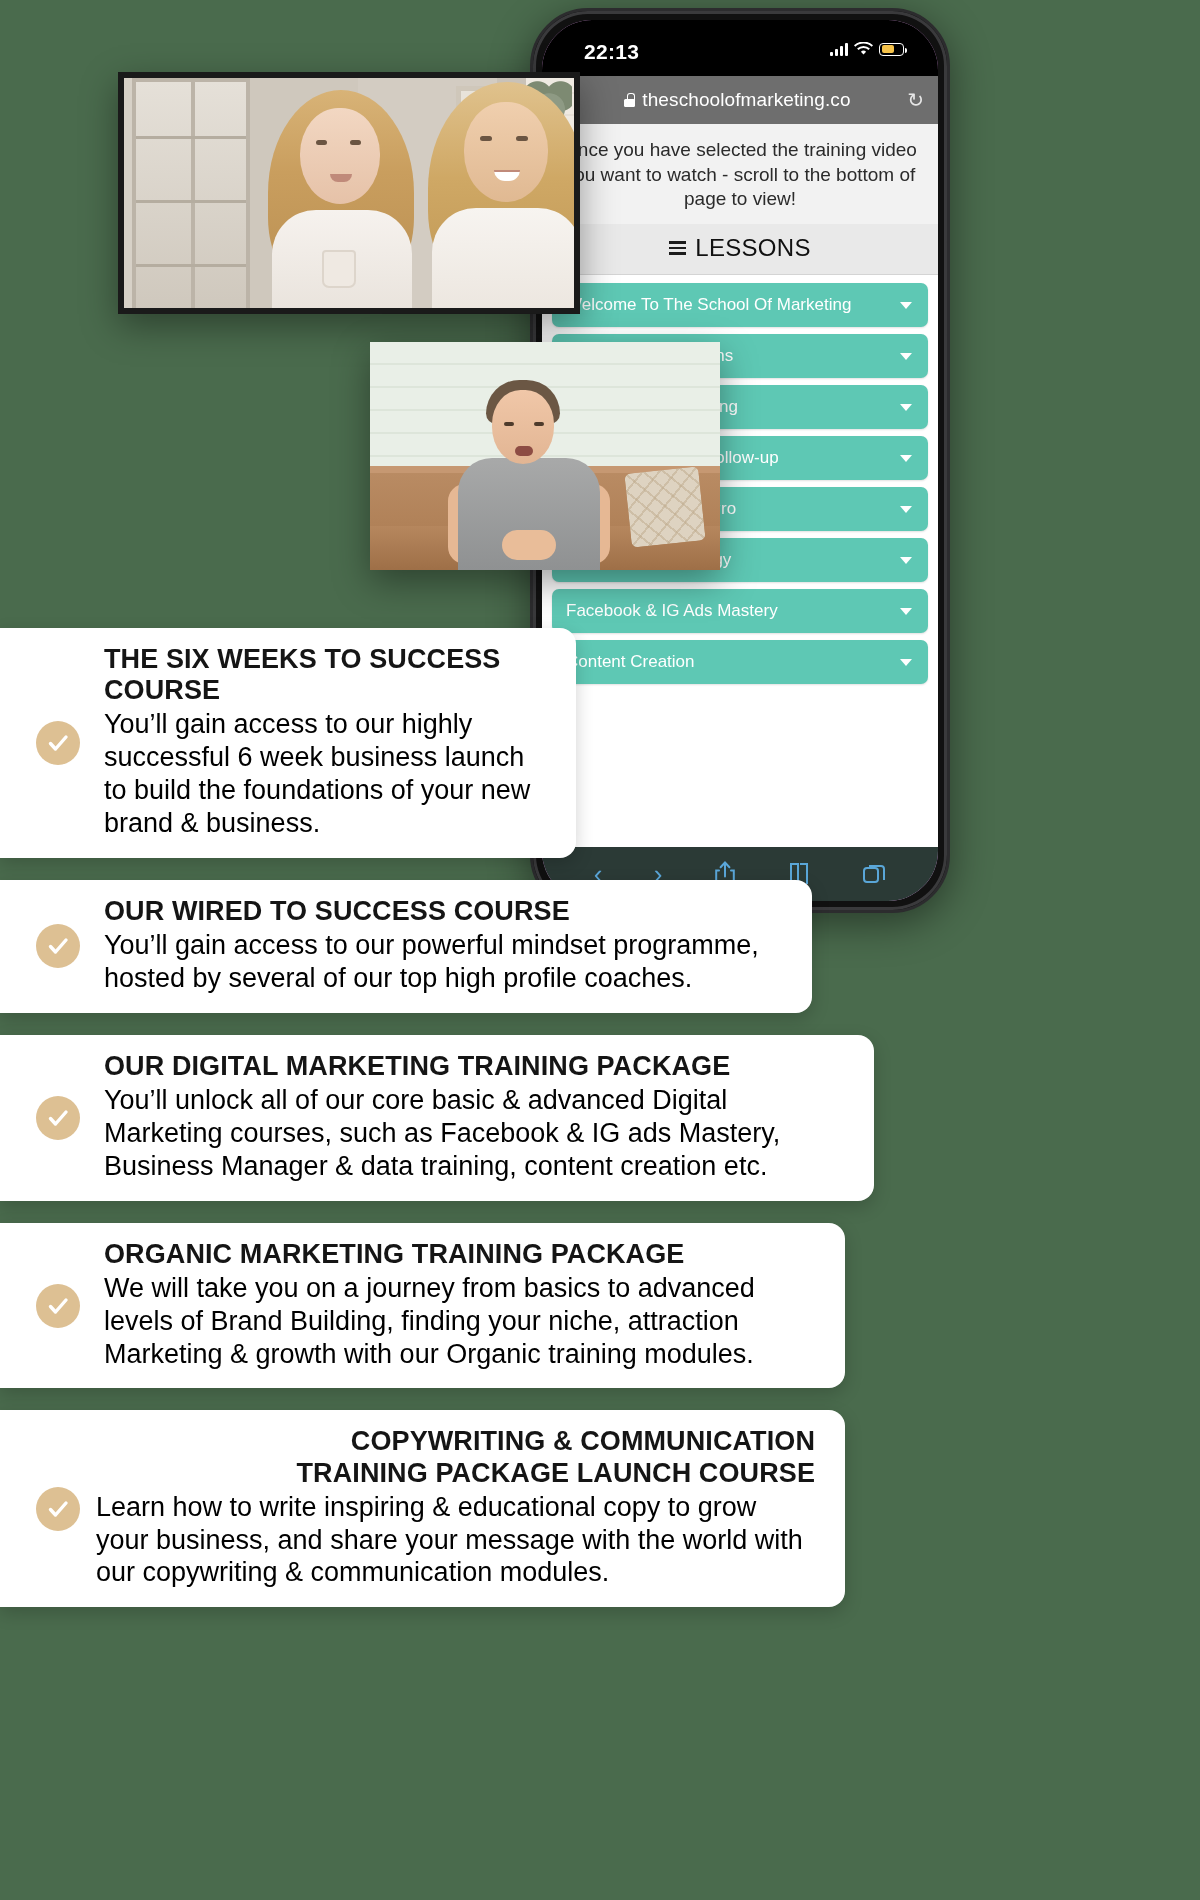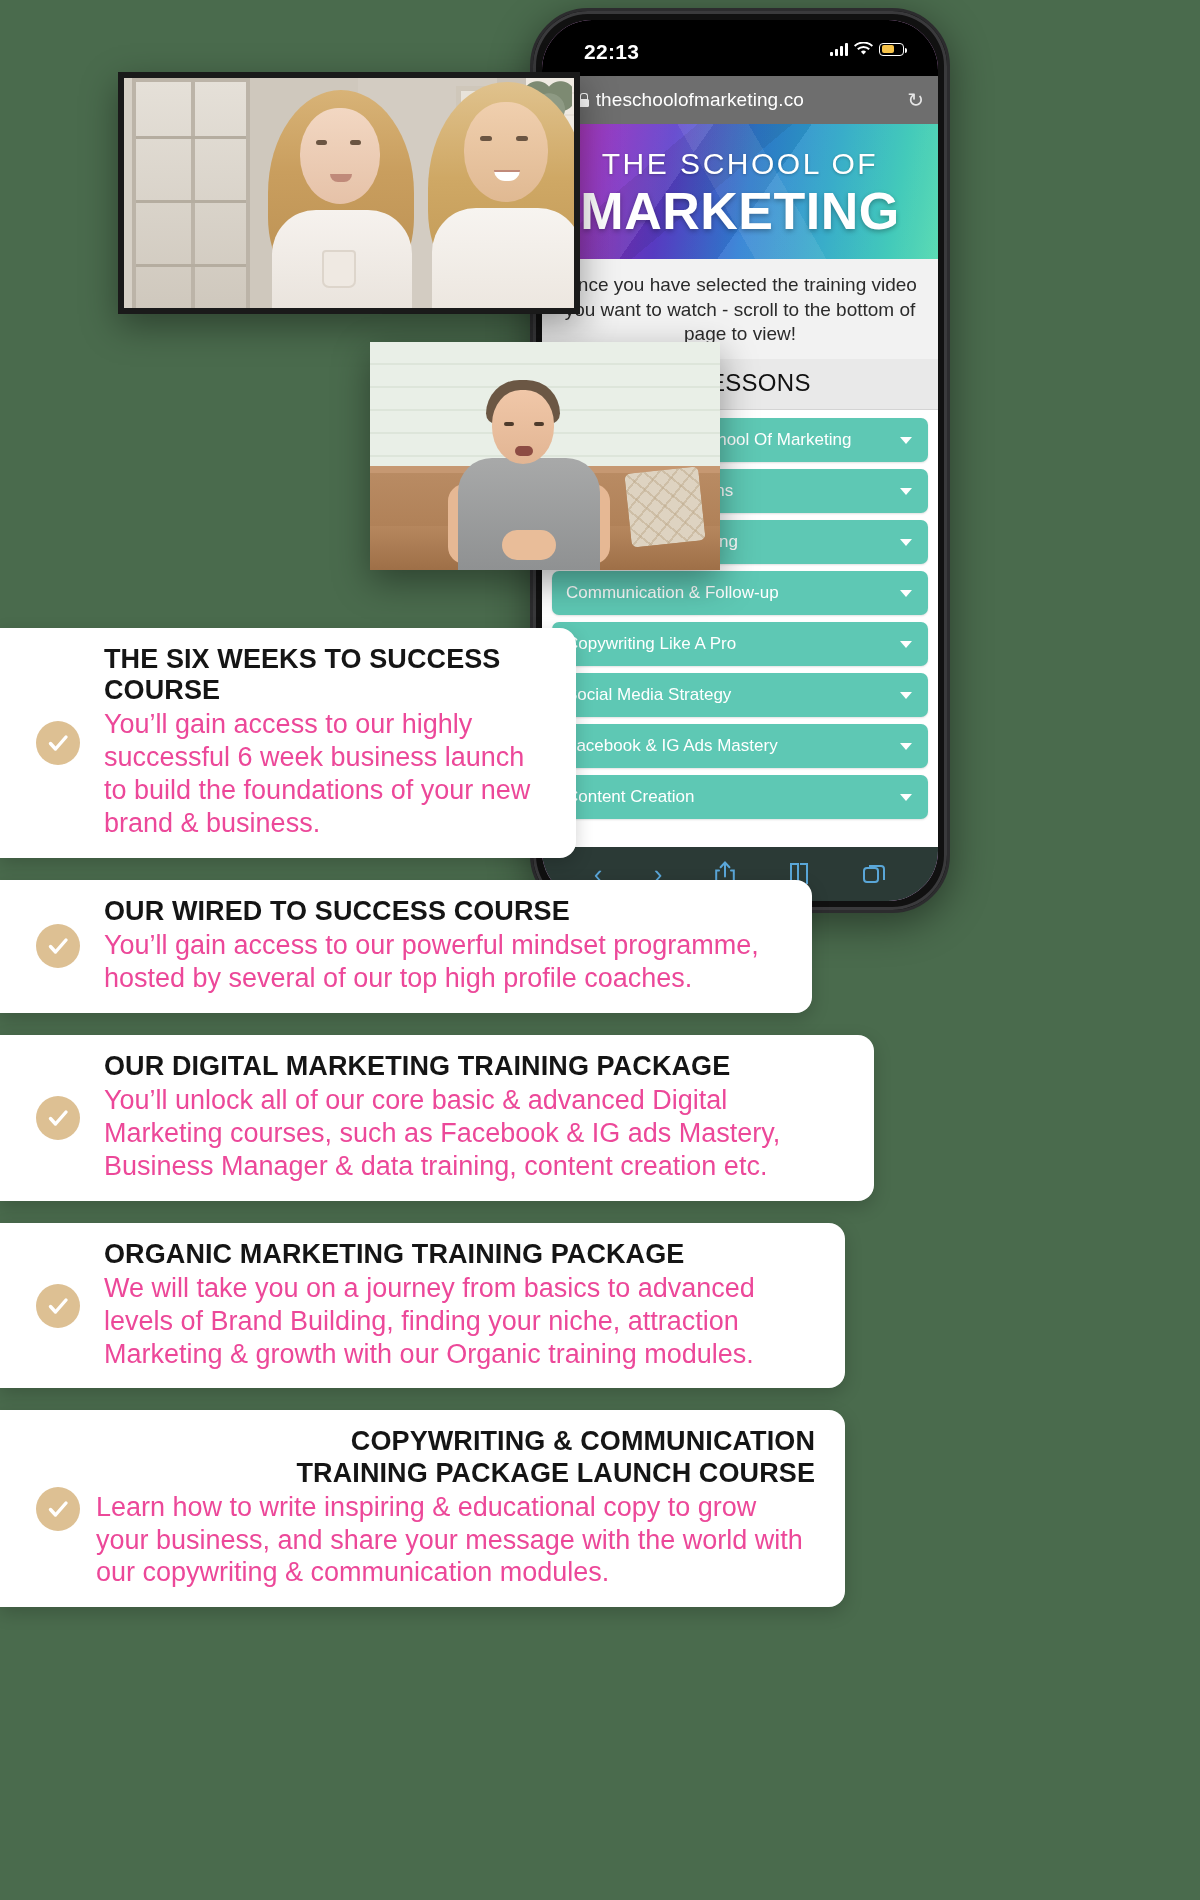--- a/index.html
+++ b/index.html
@@ -83,21 +83,21 @@
 
   
   .url-bar {
     height: 48px; background: #6e6e6e;
     display: flex; align-items: center;
     padding: 0 14px; gap: 10px;
     color: #fff;
   }
   .url-aa { font-size: 19px; color: #d8d8d8; letter-spacing:-1px; }
   .url-center {
-    flex: 1; display: flex; align-items: center; gap: 7px;
+    flex: 1; display: flex; align-items: center; justify-content: center; gap: 7px;
   }
   .lock-ico { width: 11px; height: 14px; position: relative; }
   .lock-ico::before{
     content:""; position:absolute; left:0; bottom:0;
     width:11px; height:8px; background:#fff; border-radius:1.5px;
   }
   .lock-ico::after{
     content:""; position:absolute; left:2.4px; top:0;
     width:6px; height:7px; border:1.7px solid #fff;
     border-bottom:none; border-radius:3px 3px 0 0;
@@ -310,21 +310,21 @@
     background:#ddc093;
     display:flex; align-items:center; justify-content:center;
   }
   .card-check svg { width: 24px; height: 24px; display:block; }
   .card-title {
     font-size: 27px; font-weight: 800; color:#151515;
     letter-spacing: .1px; line-height: 1.15;
     margin-bottom: 2px;
   }
   .card-body {
-    font-size: 27px; color:#ec4899; line-height: 1.22;
+    font-size: 27px; color:#000000; line-height: 1.22;
     font-weight: 400;
   }
   #card-1 { width: 576px; }
   #card-2 { width: 812px; }
   #card-3 { width: 874px; }
   #card-4 { width: 845px; }
   #card-5 { width: 845px; padding-left: 96px; }
   #card-5 .card-title { text-align: right; padding-left: 14px; }
   #card-5 .card-title .t2 { display:block; padding-left: 0; }
 </style>
@@ -359,24 +359,20 @@
     <div class="url-bar">
       <span class="url-aa">A</span>
       <span class="url-center">
         <span class="lock-ico"></span>
         <span class="url-text">theschoolofmarketing.co</span>
       </span>
       <span class="reload-ico">↻</span>
     </div>
 
     <div class="site">
-      <div class="site-banner">
-        <div class="banner-l1">THE SCHOOL OF</div>
-        <div class="banner-l2">MARKETING</div>
-      </div>
       <div class="site-instruct">Once you have selected the training video you want to watch - scroll to the bottom of page to view!</div>
       <div class="lessons-head">
         <span class="hamb">
             <i></i>
             <i></i>
             <i></i>
           </span>
         <span class="lessons-title">LESSONS</span>
       </div>
       <div class="lesson-list">

